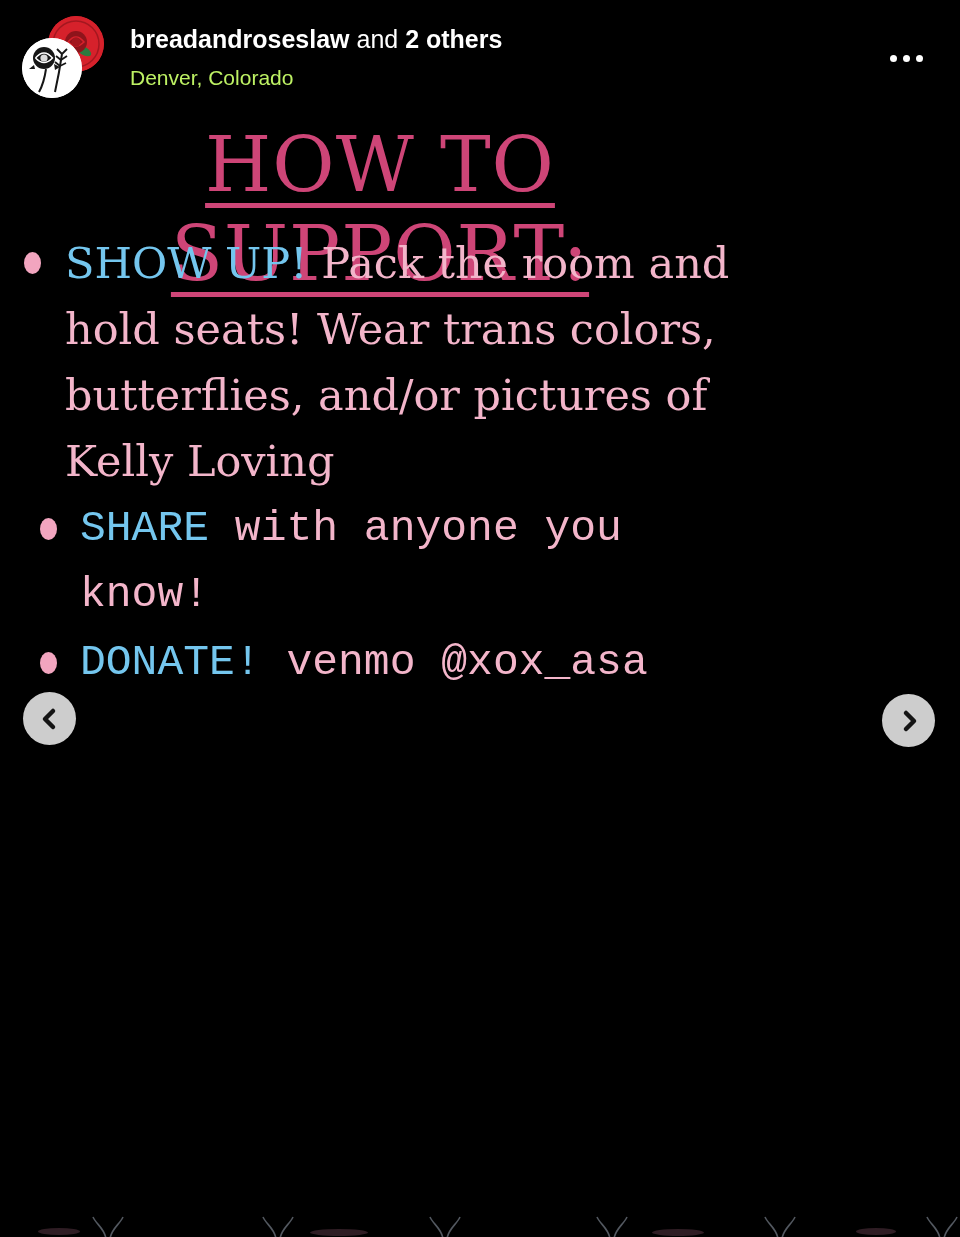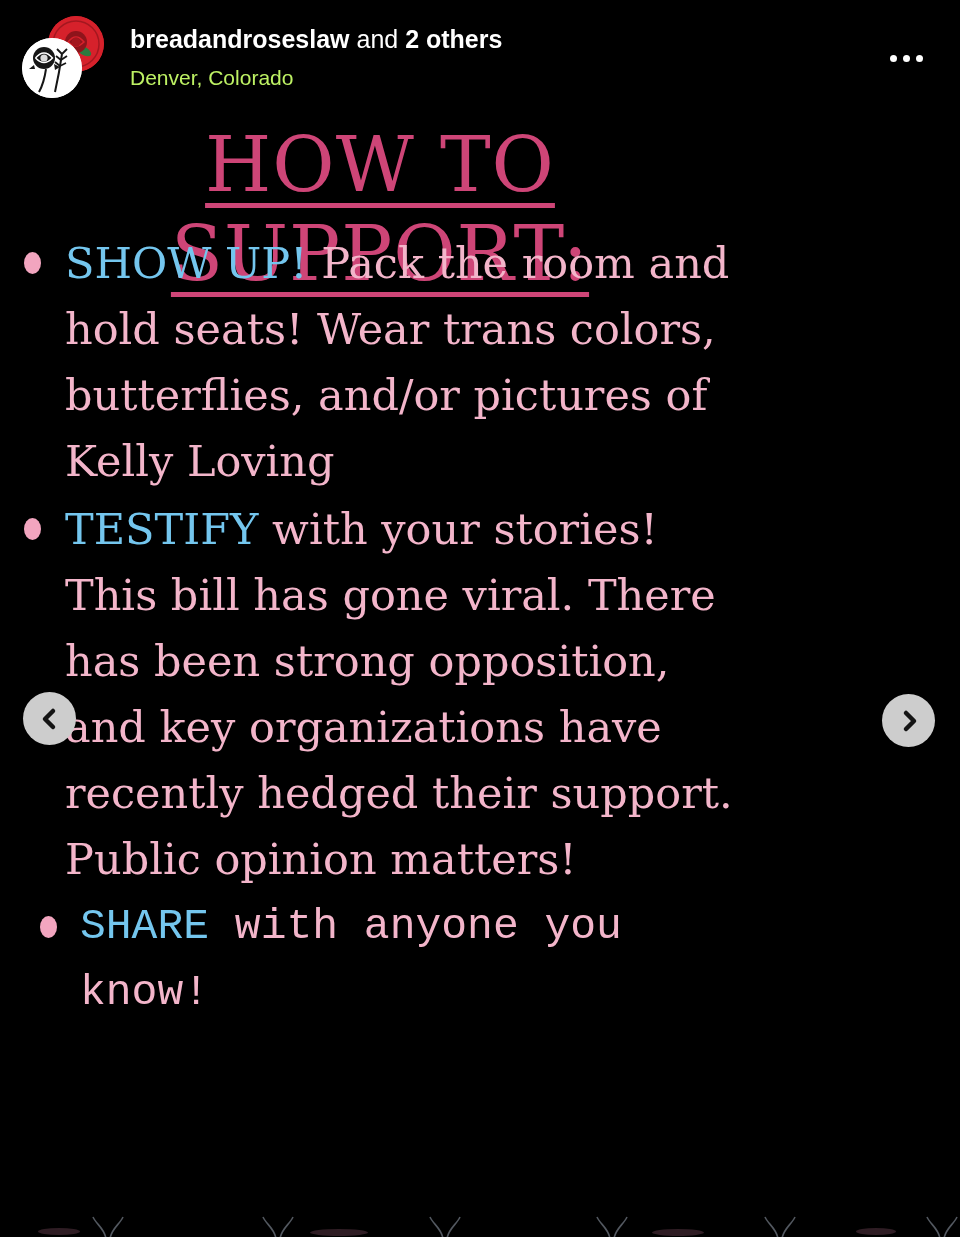--- a/index.html
+++ b/index.html
@@ -125,33 +125,28 @@
 <h1 class="slide-title">HOW TO SUPPORT:</h1>
 
 <ul class="support-list">
   <li class="g1">
     <span class="dot"></span>
     <span class="kw">SHOW UP!</span><span class="bt"> Pack the room and
 hold seats! Wear trans colors,
 butterflies, and/or pictures of
 Kelly Loving</span>
   </li>
-  <li class="g1">
-    <span class="dot"></span>
-    <span class="kw">TESTIFY</span><span class="bt"> with your stories!
-This bill has gone viral. There
-has been strong opposition,
-and key organizations have
-recently hedged their support.
-Public opinion matters!</span>
-  </li>
   <li class="g2">
     <span class="dot"></span>
     <span class="kw">SHARE</span><span class="bt"> with anyone you
 know!</span>
+  </li>
+  <li class="g2">
+    <span class="dot"></span>
+    <span class="kw">DONATE!</span><span class="bt"> venmo @xox_asa</span>
   </li>
 </ul>
 
 <button class="nav-btn nav-prev">
   <svg width="26" height="26" viewBox="0 0 26 26">
     <polyline points="16,5 8,13 16,21" fill="none" stroke="#141414" stroke-width="4.5" stroke-linecap="round" stroke-linejoin="round"></polyline>
   </svg>
 </button>
 <button class="nav-btn nav-next">
   <svg width="26" height="26" viewBox="0 0 26 26">

